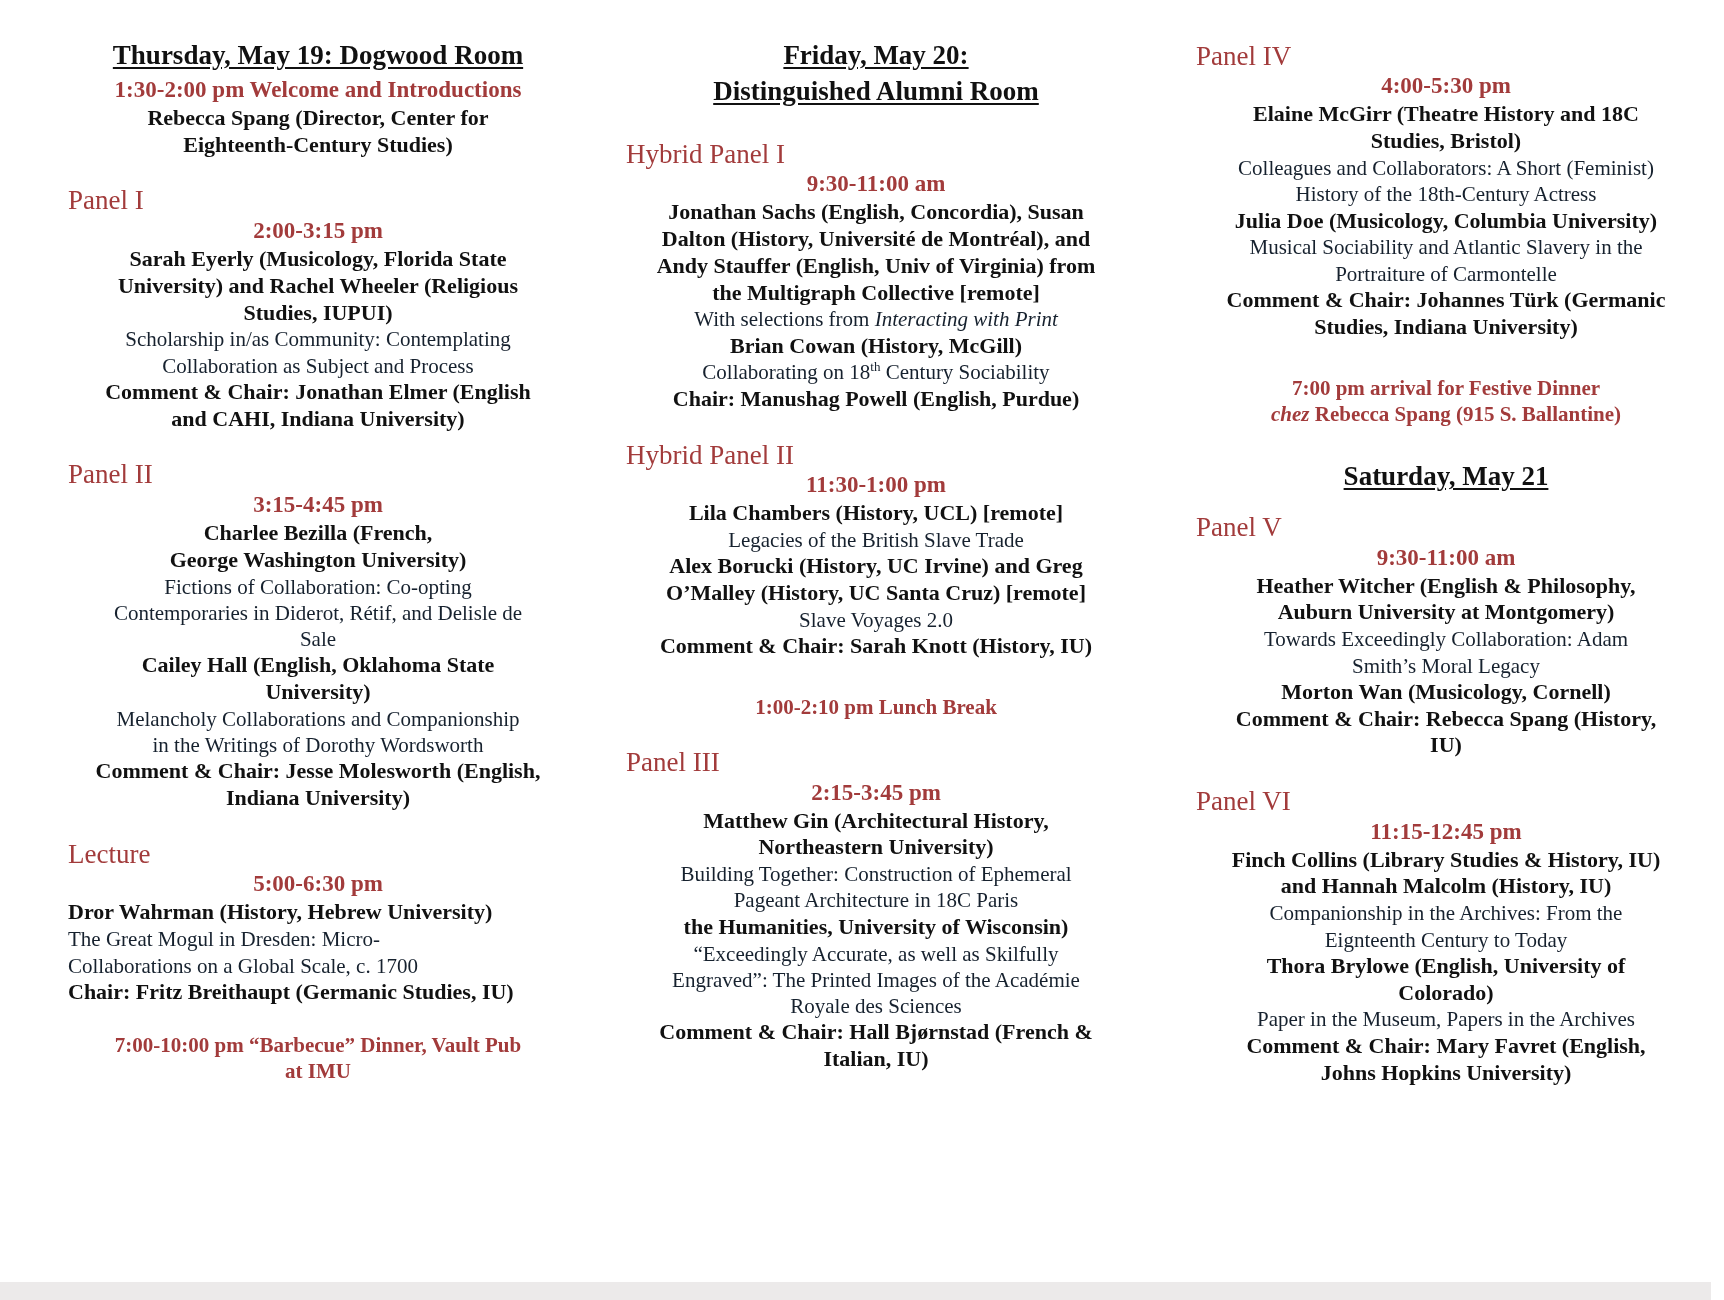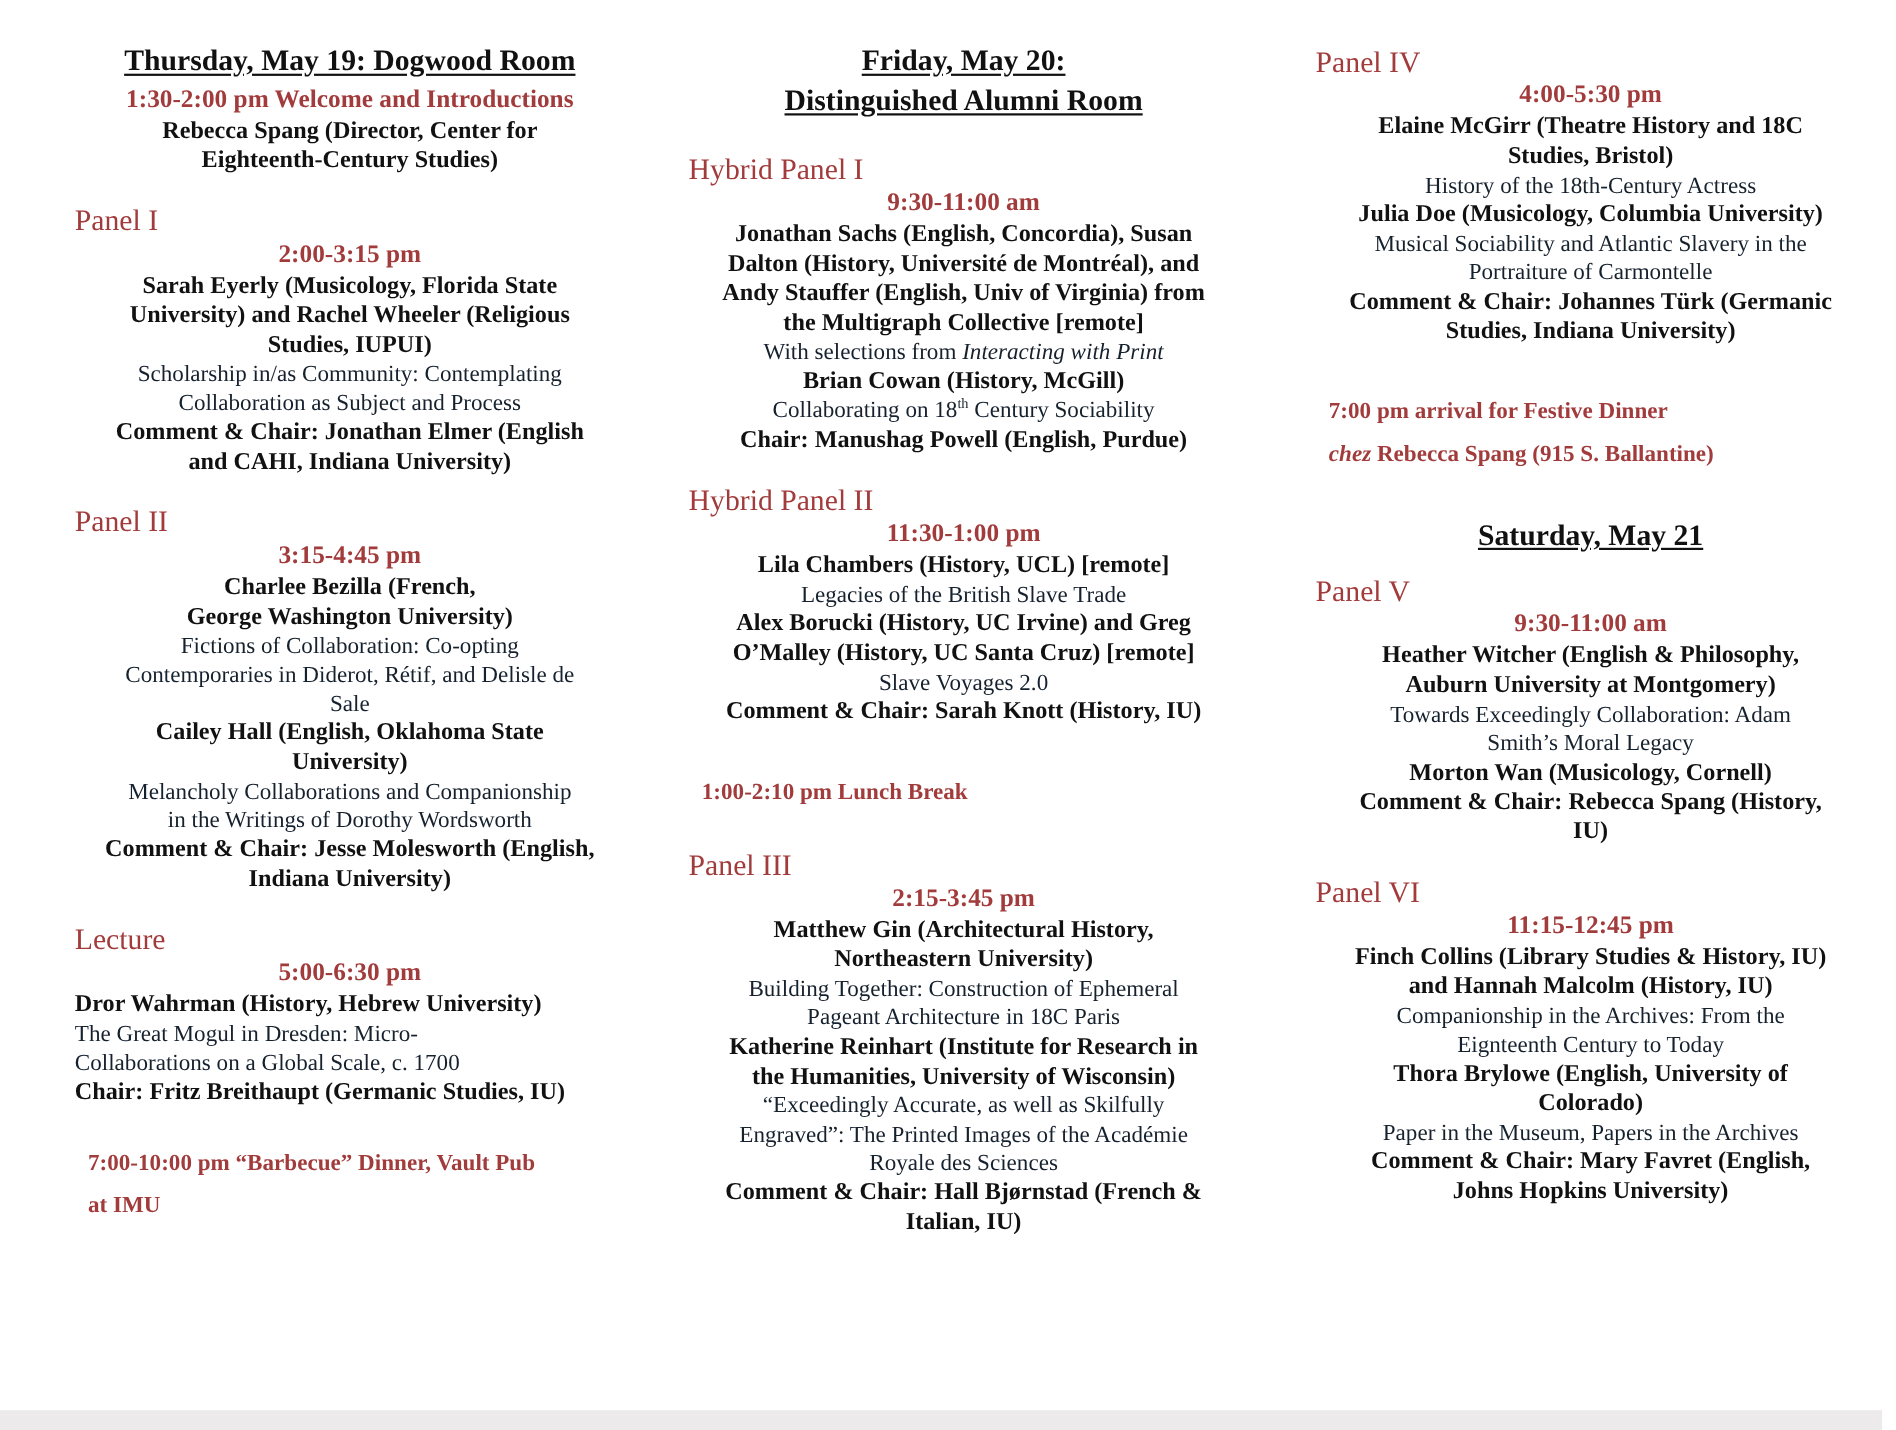--- a/index.html
+++ b/index.html
@@ -66,21 +66,22 @@
     font-size: 23px;
     line-height: 1.26;
     text-align: center;
     margin: 0;
   }
   .announce {
     color: #a23b3b;
     font-weight: bold;
     font-size: 21px;
     line-height: 1.26;
-    margin: 12px;
+    text-align: center;
+    margin: 0;
   }
   .announce .it { font-style: italic; }
 
   
   .person {
     font-weight: bold;
     font-size: 22px;
     line-height: 1.22;
     text-align: center;
     color: #111111;
@@ -209,35 +210,35 @@
       <div class="announce">1:00-2:10 pm Lunch Break</div>
 
       <div class="gap-md"></div>
 
       <div class="section-label">Panel III</div>
       <div class="time">2:15-3:45 pm</div>
       <div class="person">Matthew Gin (Architectural History,</div>
       <div class="person">Northeastern University)</div>
       <div class="paper">Building Together: Construction of Ephemeral</div>
       <div class="paper">Pageant Architecture in 18C Paris</div>
-      <div class="person">Katherine Reinhart (Institute for Research in</div>
       <div class="person">the Humanities, University of Wisconsin)</div>
       <div class="paper">“Exceedingly Accurate, as well as Skilfully</div>
       <div class="paper">Engraved”: The Printed Images of the Académie</div>
       <div class="paper">Royale des Sciences</div>
       <div class="person">Comment &amp; Chair: Hall Bjørnstad (French &amp;</div>
       <div class="person">Italian, IU)</div>
     </div>
 
     <div class="col col-3">
 
       <div class="section-label">Panel IV</div>
       <div class="time">4:00-5:30 pm</div>
       <div class="person">Elaine McGirr (Theatre History and 18C</div>
       <div class="person">Studies, Bristol)</div>
+      <div class="paper">Colleagues and Collaborators: A Short (Feminist)</div>
       <div class="paper">History of the 18th-Century Actress</div>
       <div class="person">Julia Doe (Musicology, Columbia University)</div>
       <div class="paper">Musical Sociability and Atlantic Slavery in the</div>
       <div class="paper">Portraiture of Carmontelle</div>
       <div class="person">Comment &amp; Chair: Johannes Türk (Germanic</div>
       <div class="person">Studies, Indiana University)</div>
 
       <div class="gap-lg"></div>
 
       <div class="announce">7:00 pm arrival for Festive Dinner</div>

